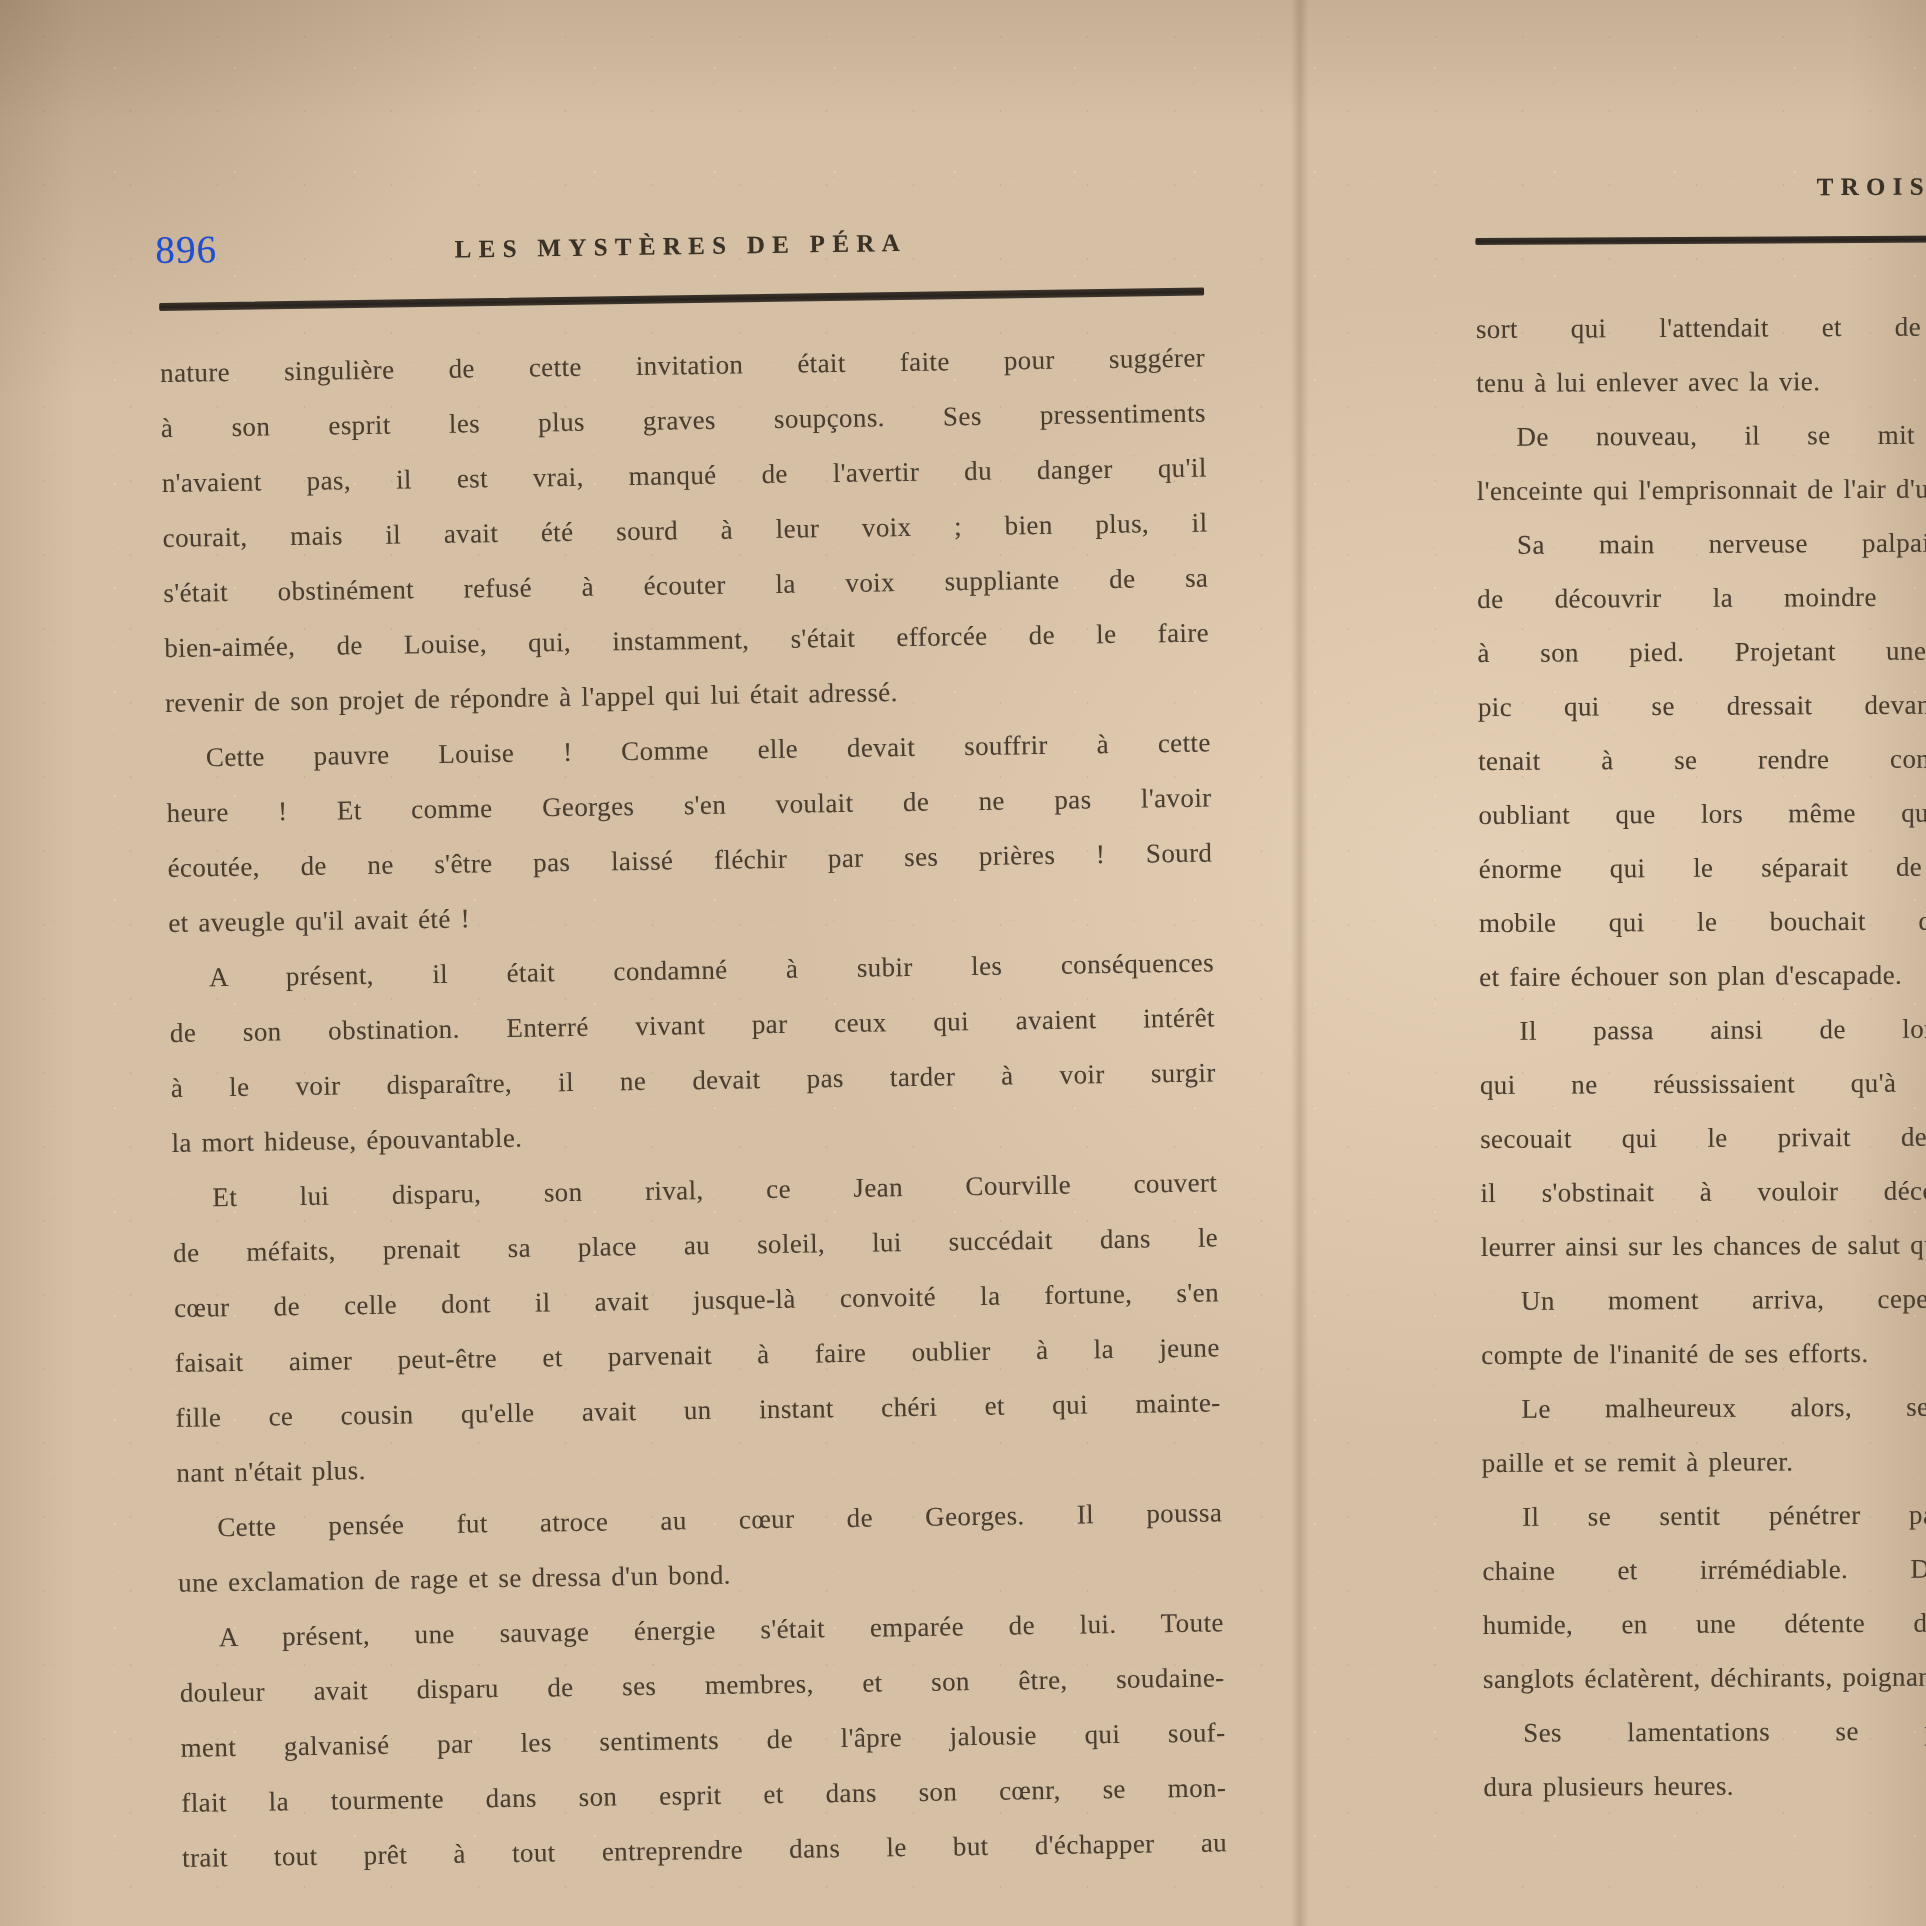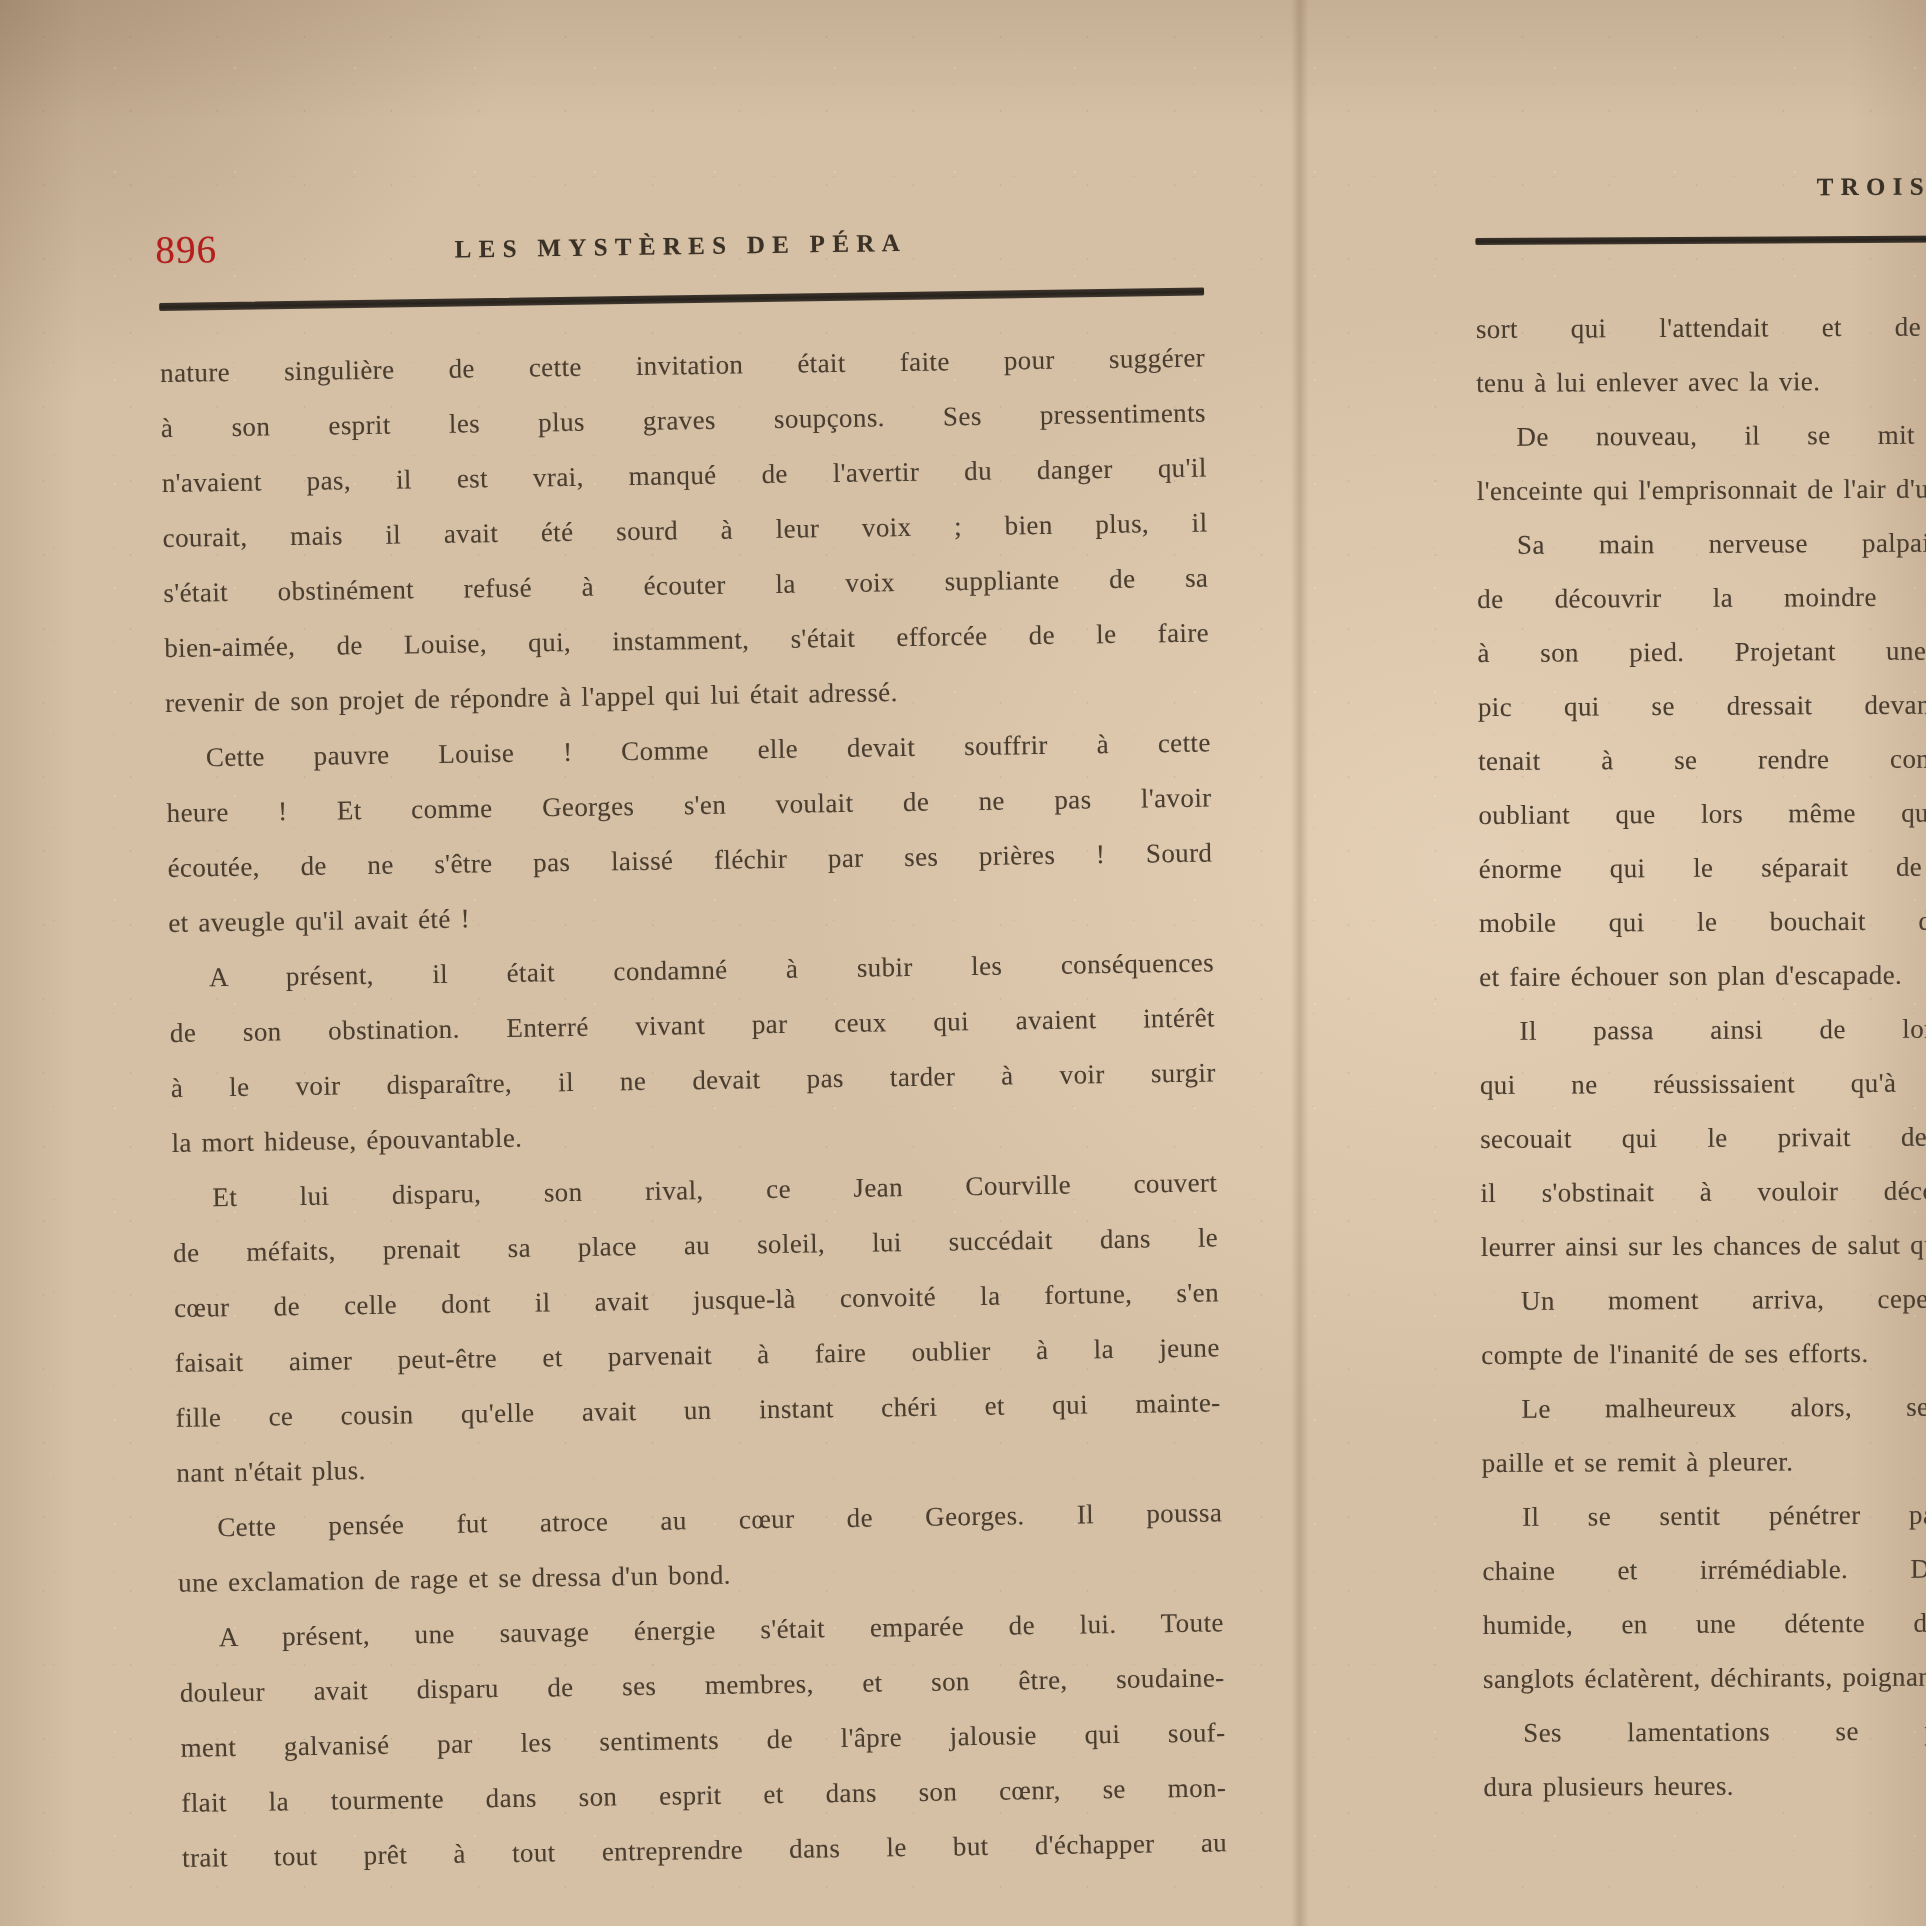--- a/index.html
+++ b/index.html
@@ -72,21 +72,21 @@
 
   .header-row {
     position: relative;
     height: 62px;
   }
   .page-number {
     position: absolute;
     top: 0;
     font-size: 39px;
     letter-spacing: 1.2px;
-    color: #b91c1c;
+    color: #1d4ed8;
     text-shadow: 0 0 0.8px rgba(60,45,30,0.35);
   }
   .page-left .page-number { left: -3.1px; }
 
   .running-header {
     display: block;
     text-align: center;
     padding-top: 13px;
     font-size: 25px;
     font-weight: 700;

